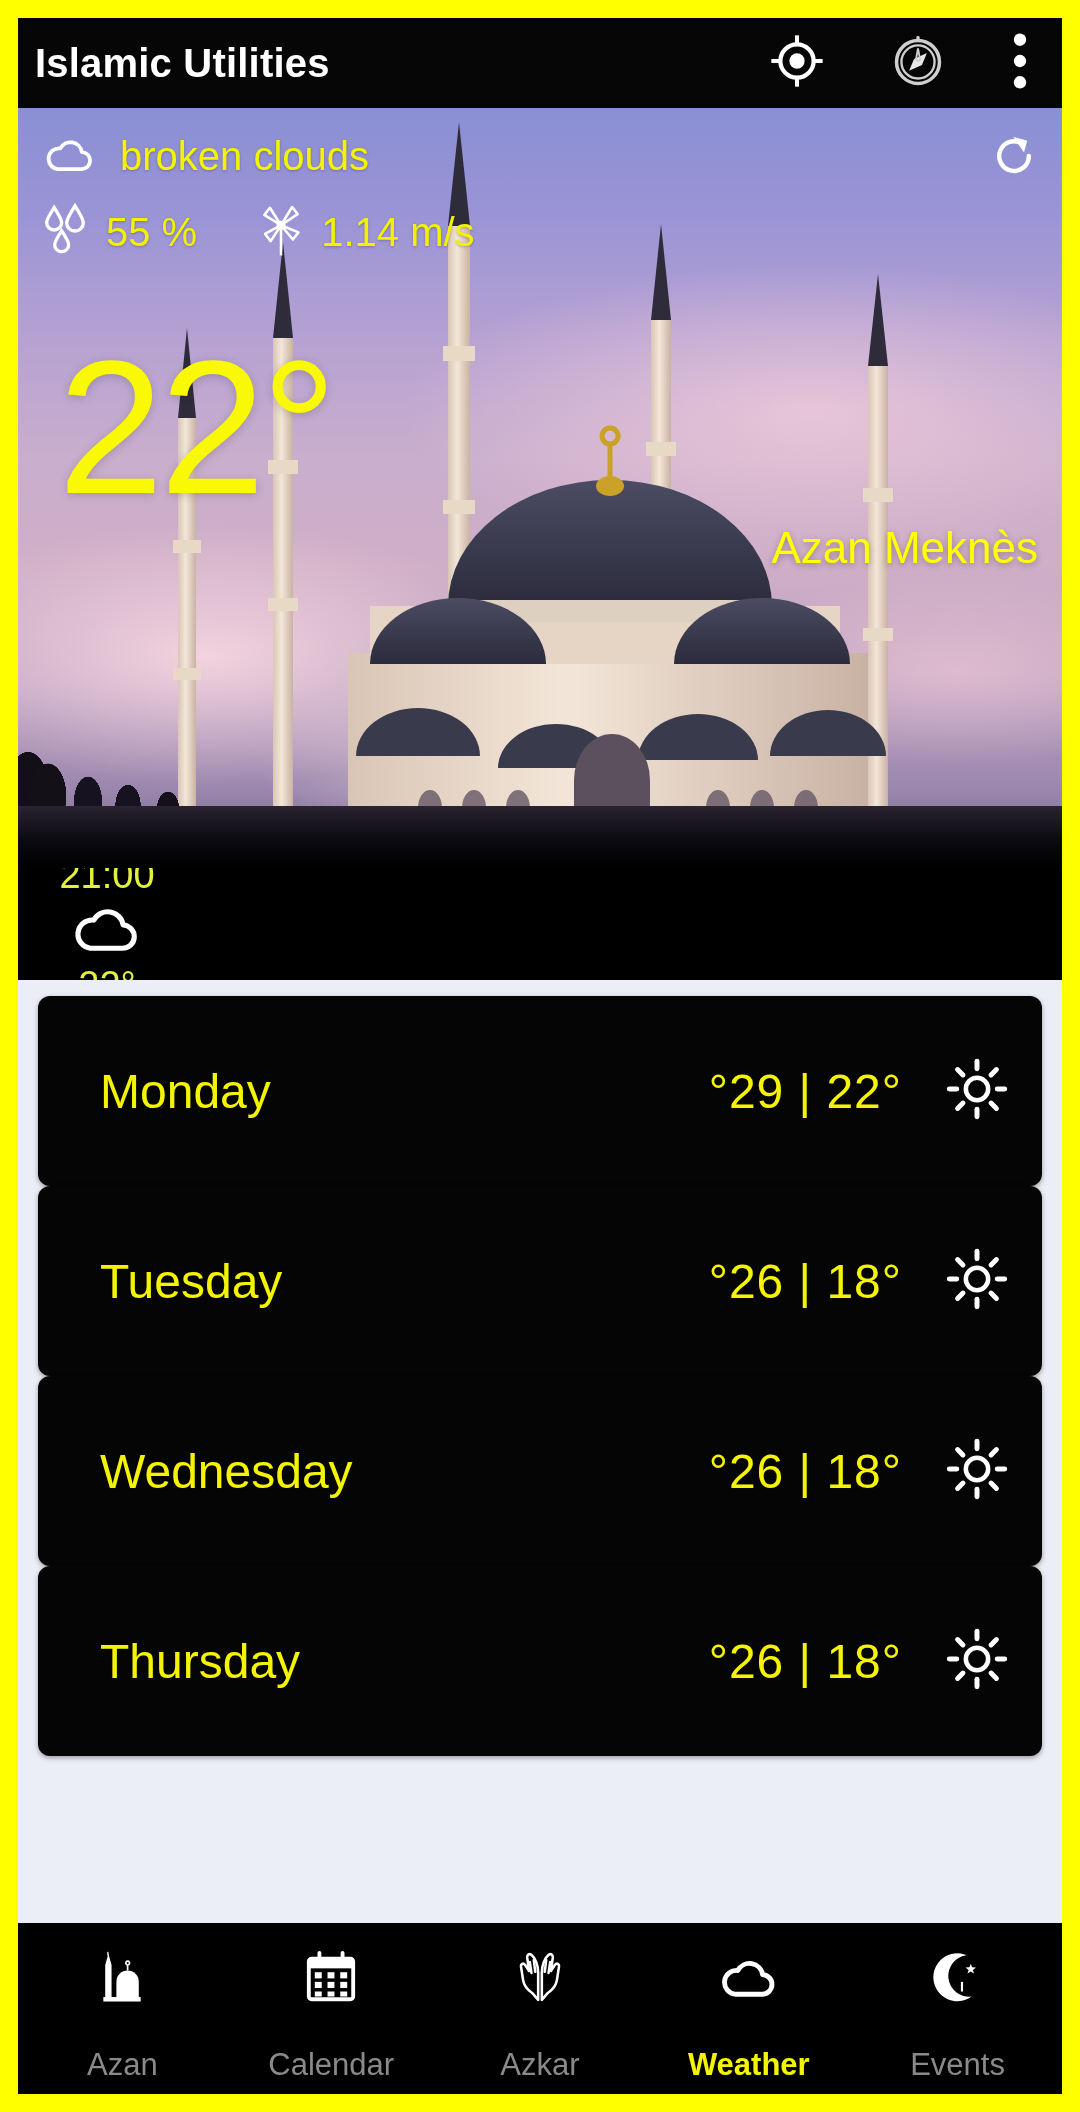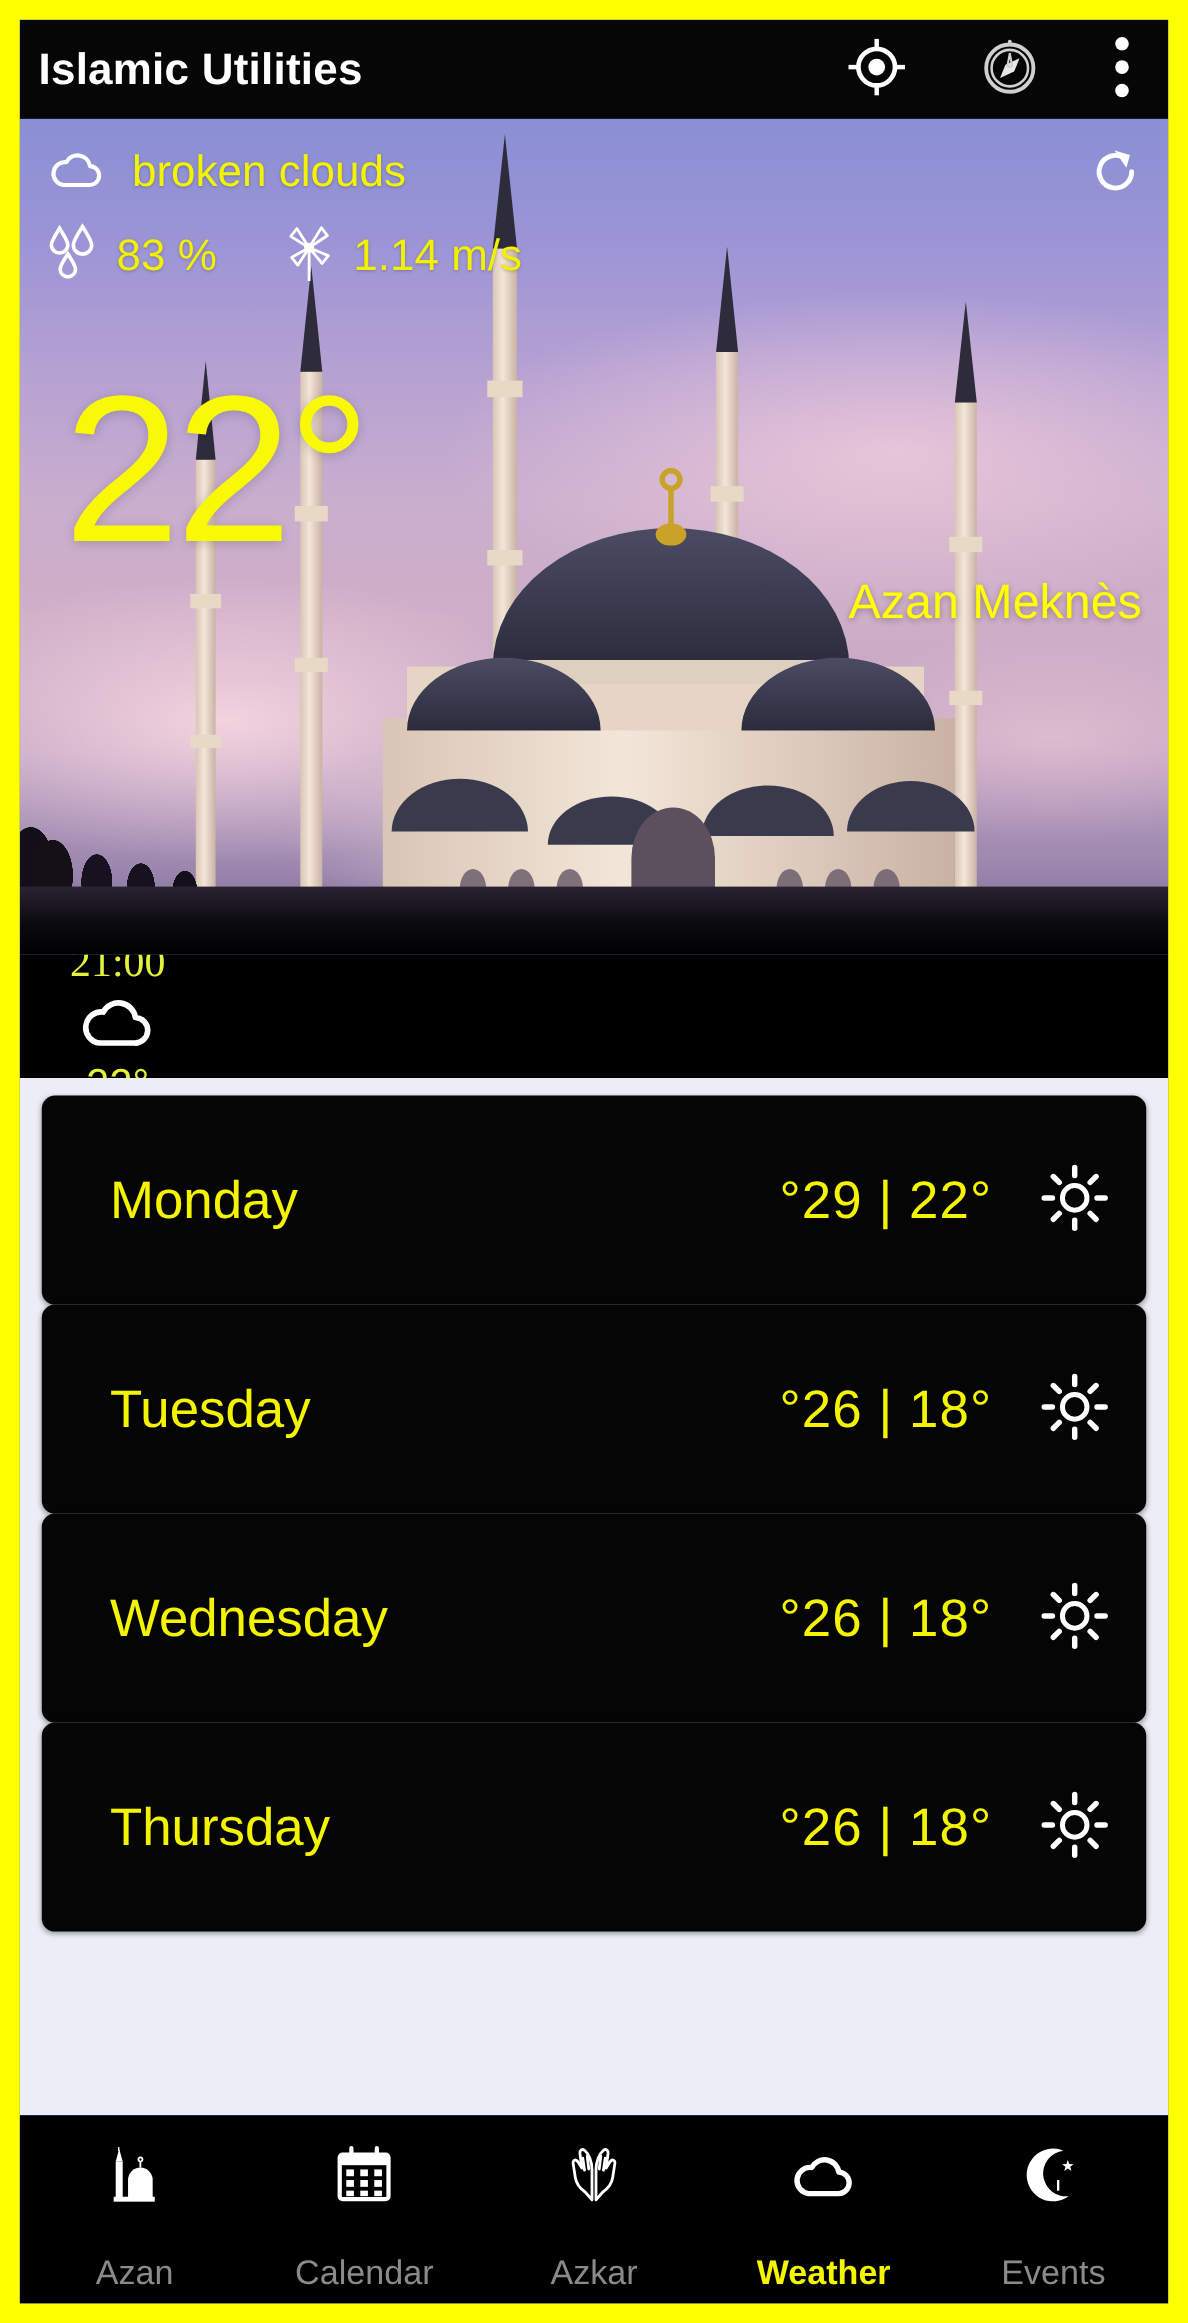--- a/index.html
+++ b/index.html
@@ -6,21 +6,21 @@
   html,body { width:1080px; height:2112px; }
   body {
     background:#ffff00;
     font-family:"Liberation Sans", sans-serif;
     overflow:hidden;
   }
   .phone {
     position:absolute;
     left:18px; top:18px;
     width:1044px; height:2076px;
-    background:#1d4ed8;
+    background:#0c4a6e;
     overflow:hidden;
   }
 
   
   .appbar {
     position:absolute; left:0; top:0;
     width:1044px; height:90px;
     background:#060606;
     display:flex; align-items:center;
   }
@@ -127,21 +127,21 @@
     position:absolute; left:0; top:850px;
     width:1044px; height:112px;
     background:#000;
     overflow:hidden;
   }
   .hour-cell {
     position:absolute; left:14px; top:-16px;
     width:150px;
     display:flex; flex-direction:column; align-items:center;
   }
-  .hour-time { color:#e3f13c; font-size:38px; line-height:1.25;font-family:Liberation Serif, serif; }
+  .hour-time { color:#e3f13c; font-size:38px; line-height:1.25; }
   .hour-icon { margin-top:2px; }
   .hour-temp { color:#e3f13c; font-size:38px; margin-top:4px; }
 
   
   .daily {
     position:absolute; left:0; top:962px;
     width:1044px; height:943px;
     background:#eceef7;
     padding:16px 20px 0 20px;
   }
@@ -321,21 +321,21 @@
       </div>
 
       <div class="metrics-row">
         <span>
           <svg width="50" height="54" viewBox="0 0 30 32">
             <path d="M8.5 2.5 C5.4 7.4 4 9.6 4 11.5 a4.5 4.5 0 0 0 9 0 C13 9.6 11.6 7.4 8.5 2.5z" fill="none" stroke="#fff" stroke-width="2"></path>
             <path d="M21 1.5 C17.5 7 16 9.5 16 11.6 a5 5 0 0 0 10 0 C26 9.5 24.5 7 21 1.5z" fill="none" stroke="#fff" stroke-width="2"></path>
             <path d="M13 16.5 C10 21 8.8 23 8.8 24.8 a4.2 4.2 0 0 0 8.4 0 C17.2 23 16 21 13 16.5z" fill="none" stroke="#fff" stroke-width="2"></path>
           </svg>
         </span>
-        <span class="metric-val">83 %</span>
+        <span class="metric-val">55 %</span>
 
         <span class="gap-wind"></span>
 
         <span>
           <svg width="48" height="54" viewBox="0 0 30 34">
             <g fill="none" stroke="#fff" stroke-width="1.6" stroke-linejoin="round">
               <path d="M15 14 L4.5 7.5 L8 3 L15 14z"></path>
               <path d="M15 14 L25.5 7 L22 2.5 L15 14z"></path>
               <path d="M15 14 L26 18.5 L22.5 23 L15 14z"></path>
               <path d="M15 14 L5 19.5 L8.5 24 L15 14z"></path>

